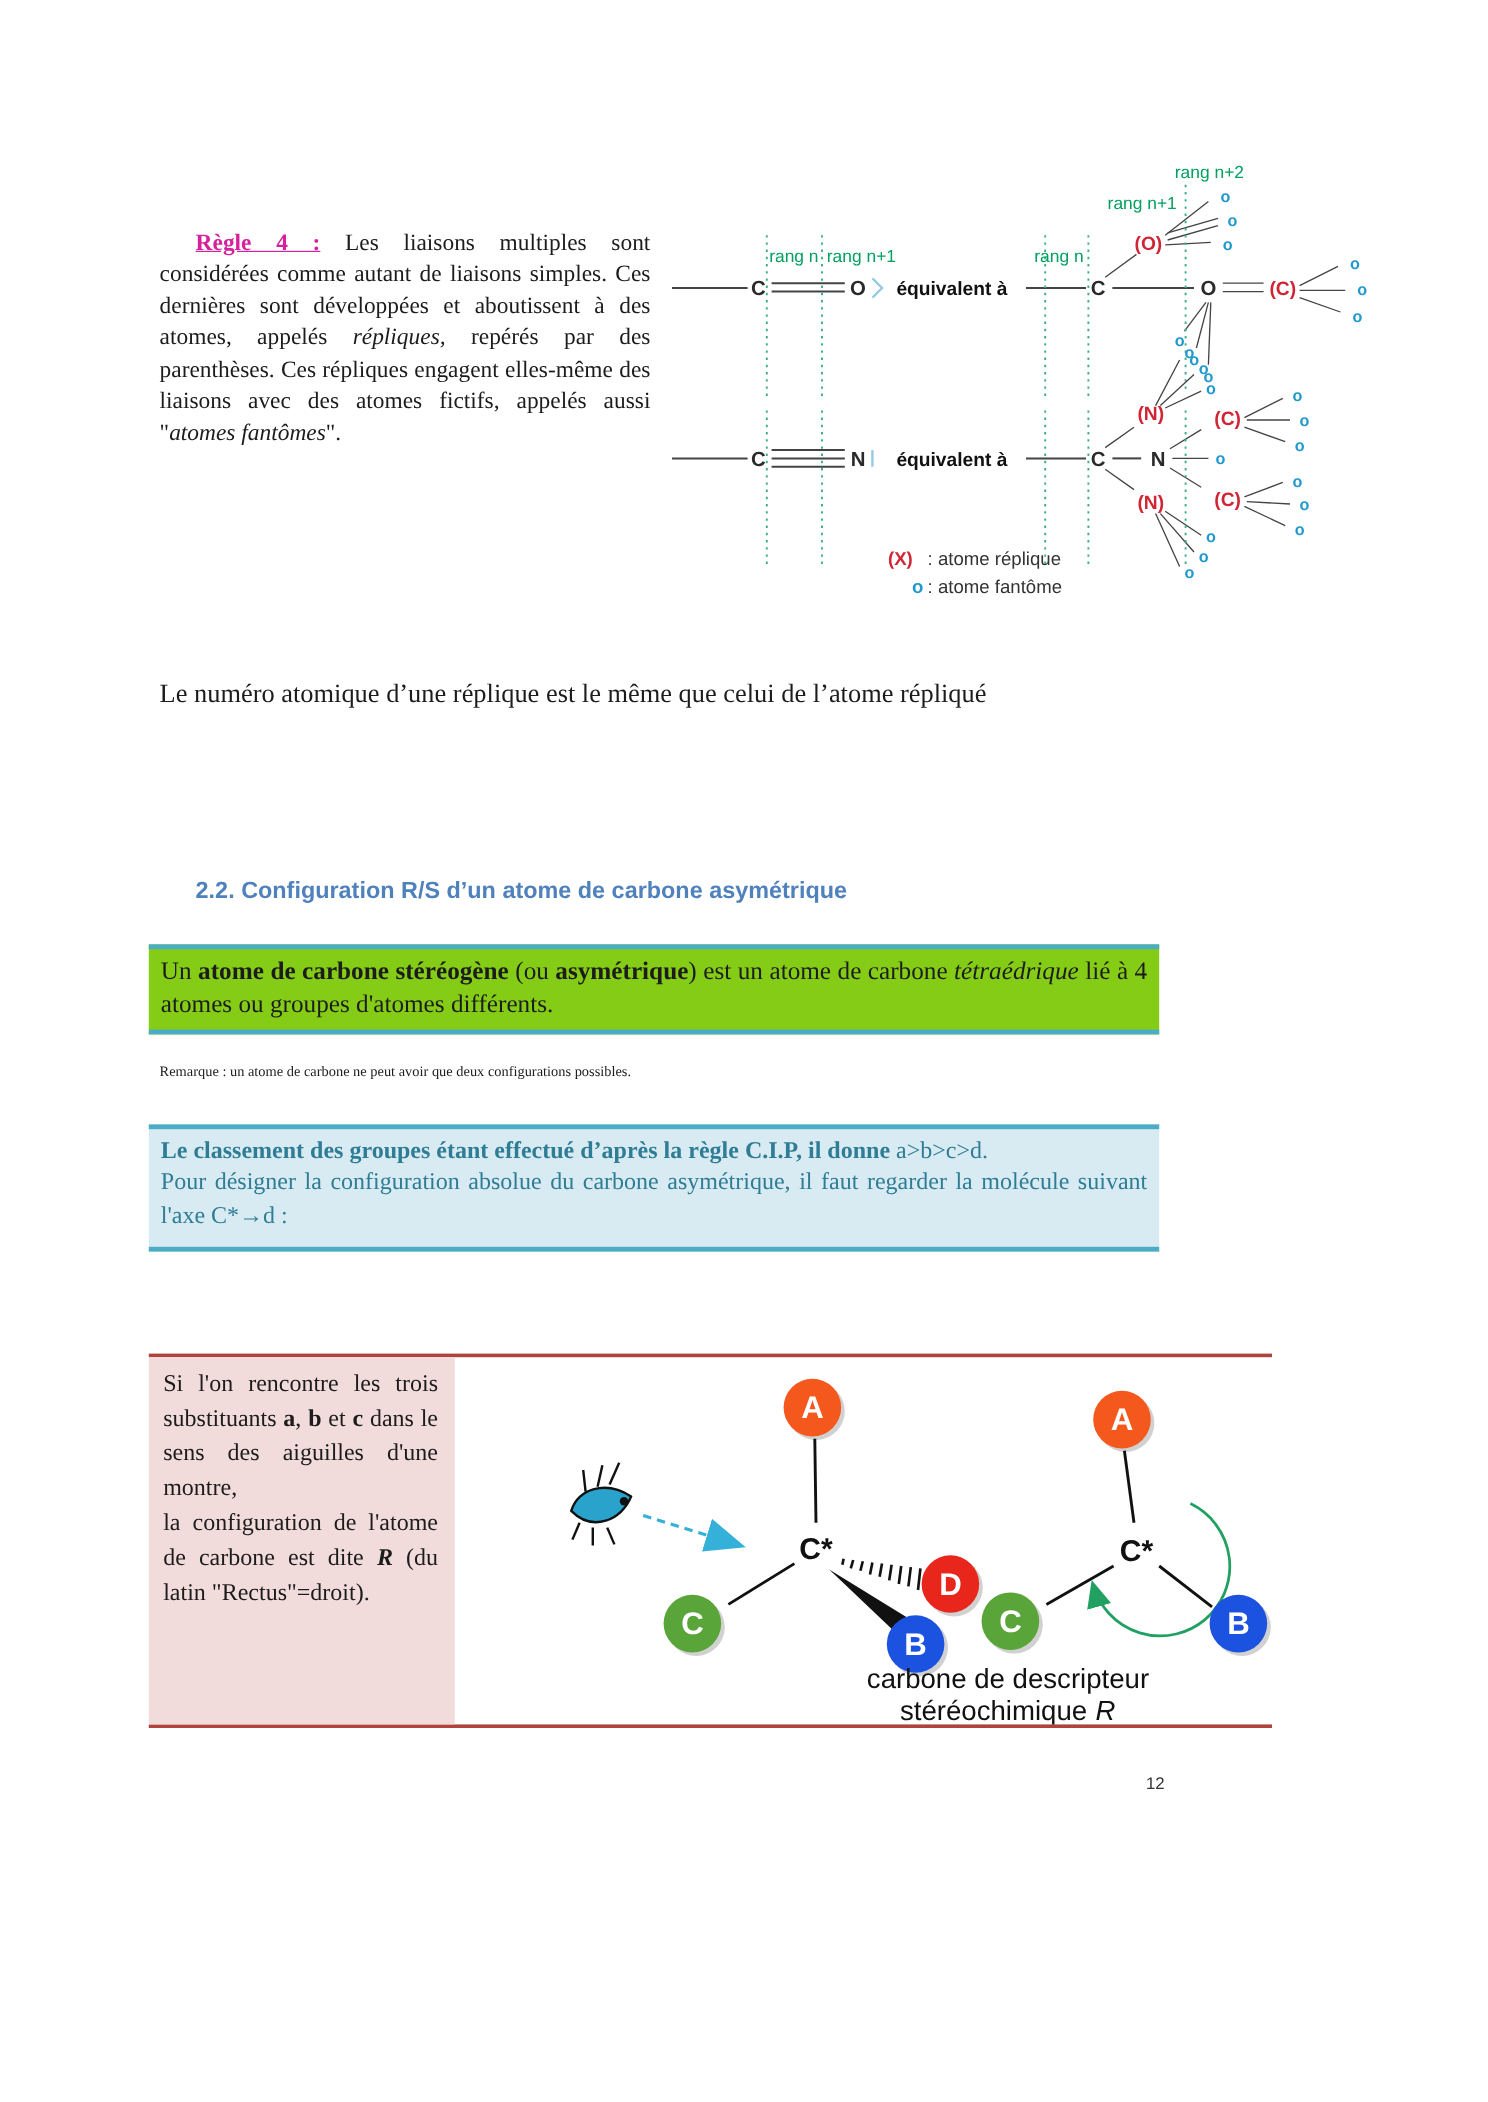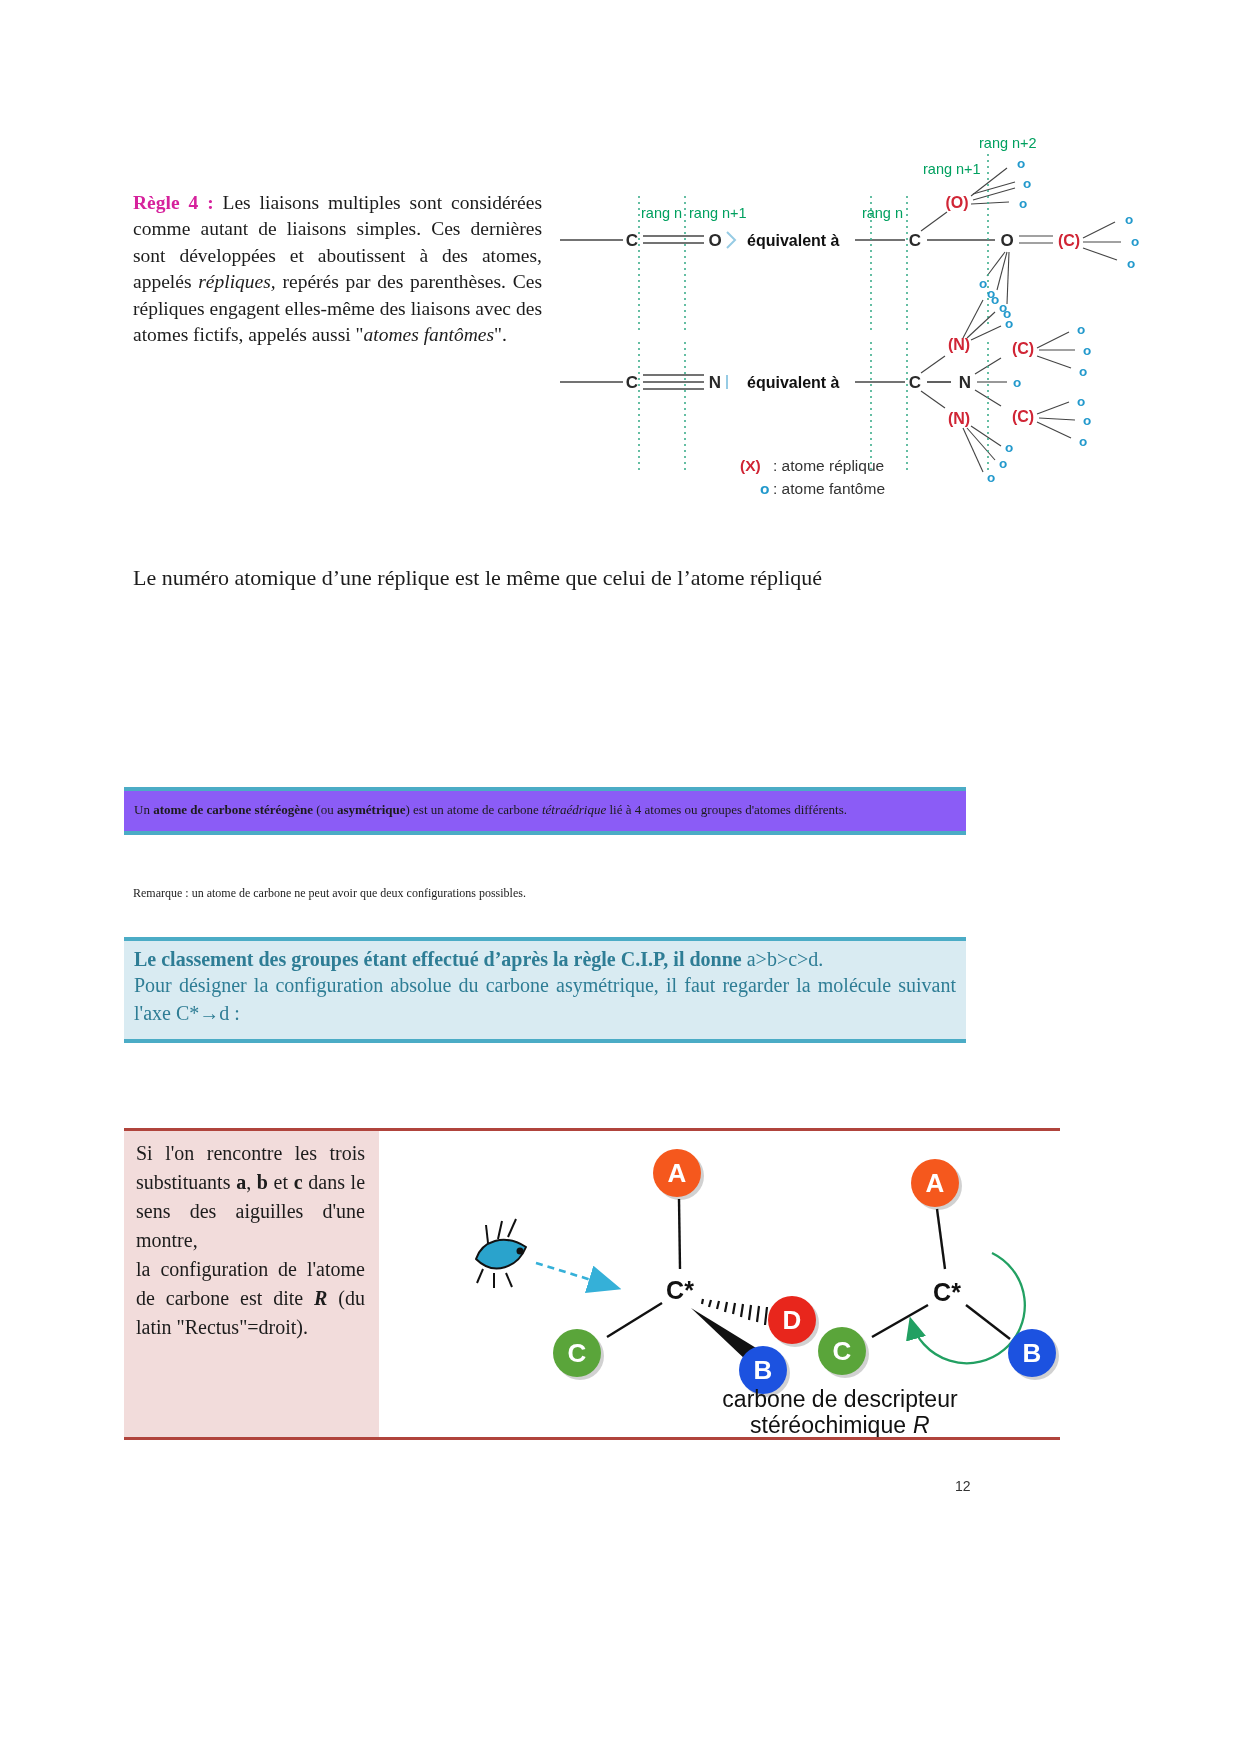--- a/index.html
+++ b/index.html
@@ -1,28 +1,28 @@
 <!DOCTYPE html>
 <html><head>
 <meta charset="utf-8">
 <style>
   html,body{margin:0;padding:0;background:#ffffff;}
   .page{position:relative;width:1240px;height:1752px;background:#ffffff;overflow:hidden;
         font-family:"Liberation Serif","DejaVu Serif",serif;color:#1c1c1c;}
   .abs{position:absolute;}
   .rule4{left:133px;top:170px;width:409px;font-size:19.5px;line-height:26.5px;text-align:justify;}
-  .rule4 .lbl{color:#d6219c;font-weight:bold;}
+  .rule4 .lbl{color:#d6219c;font-weight:bold;text-decoration:underline;margin-left:30px;}
   .ital{font-style:italic;}
   .bold{font-weight:bold;}
   .bital{font-weight:bold;font-style:italic;}
   .numero{left:133px;top:563px;width:900px;font-size:22px;line-height:30px;}
   .heading{left:163px;top:731px;font-family:"Liberation Sans","DejaVu Sans",sans-serif;
            font-size:19.5px;font-weight:bold;color:#4f81bd;}
-  .box1{left:124px;top:787px;width:822px;background:#8b5cf6;border-top:4px solid #4bacc6;
-        border-bottom:4px solid #4bacc6;padding:5px 10px 8px 10px;font-size:13px;
+  .box1{left:124px;top:787px;width:822px;background:#84cc16;border-top:4px solid #4bacc6;
+        border-bottom:4px solid #4bacc6;padding:5px 10px 8px 10px;font-size:21px;
         line-height:27px;text-align:justify;}
   .remark{left:133px;top:886px;font-size:12px;}
   .box2{left:124px;top:937px;width:822px;background:#d9ebf2;border-top:4px solid #4bacc6;
         border-bottom:4px solid #4bacc6;padding:7px 10px 12px 10px;}
   .box2 .ruleline{font-size:20px;color:#2e7d95;font-weight:bold;}
   .box2 .order{font-weight:normal;}
   .box2 .para{font-size:20px;color:#2e7d95;line-height:28px;text-align:justify;}
   .bottom{left:124px;top:1128px;width:936px;height:306px;border-top:3px solid #b0443c;
           border-bottom:3px solid #b0443c;background:#ffffff;}
   .pinkpanel{position:absolute;left:0;top:0;width:255px;height:100%;background:#f2dcdb;
@@ -169,20 +169,21 @@
       <text class="t-leg" x="218" y="343">: atome réplique</text>
       <text class="t-legsym-b" x="205" y="366">o</text>
       <text class="t-leg" x="218" y="366">: atome fantôme</text>
     </g>
   </svg>
 
   <div class="abs numero">
     <div>Le numéro atomique d’une réplique est le même que celui de l’atome répliqué</div>
   </div>
 
+  <div class="abs heading">2.2. Configuration R/S d’un atome de carbone asymétrique</div>
 
   <div class="abs box1"><span>Un </span><span class="bold">atome de carbone stéréogène</span><span> (ou </span><span class="bold">asymétrique</span><span>) est un atome de carbone </span><span class="ital">tétraédrique</span><span> lié à 4 atomes ou groupes d'atomes différents.</span></div>
 
   <div class="abs remark">Remarque : un atome de carbone ne peut avoir que deux configurations possibles.</div>
 
   <div class="abs box2">
     <div class="ruleline"><span>Le classement des groupes étant effectué d’après la règle C.I.P, il donne </span><span class="order">a&gt;b&gt;c&gt;d.</span></div>
     <div class="para">Pour désigner la configuration absolue du carbone asymétrique, il faut regarder  la molécule suivant l'axe C*→d :</div>
   </div>
 

